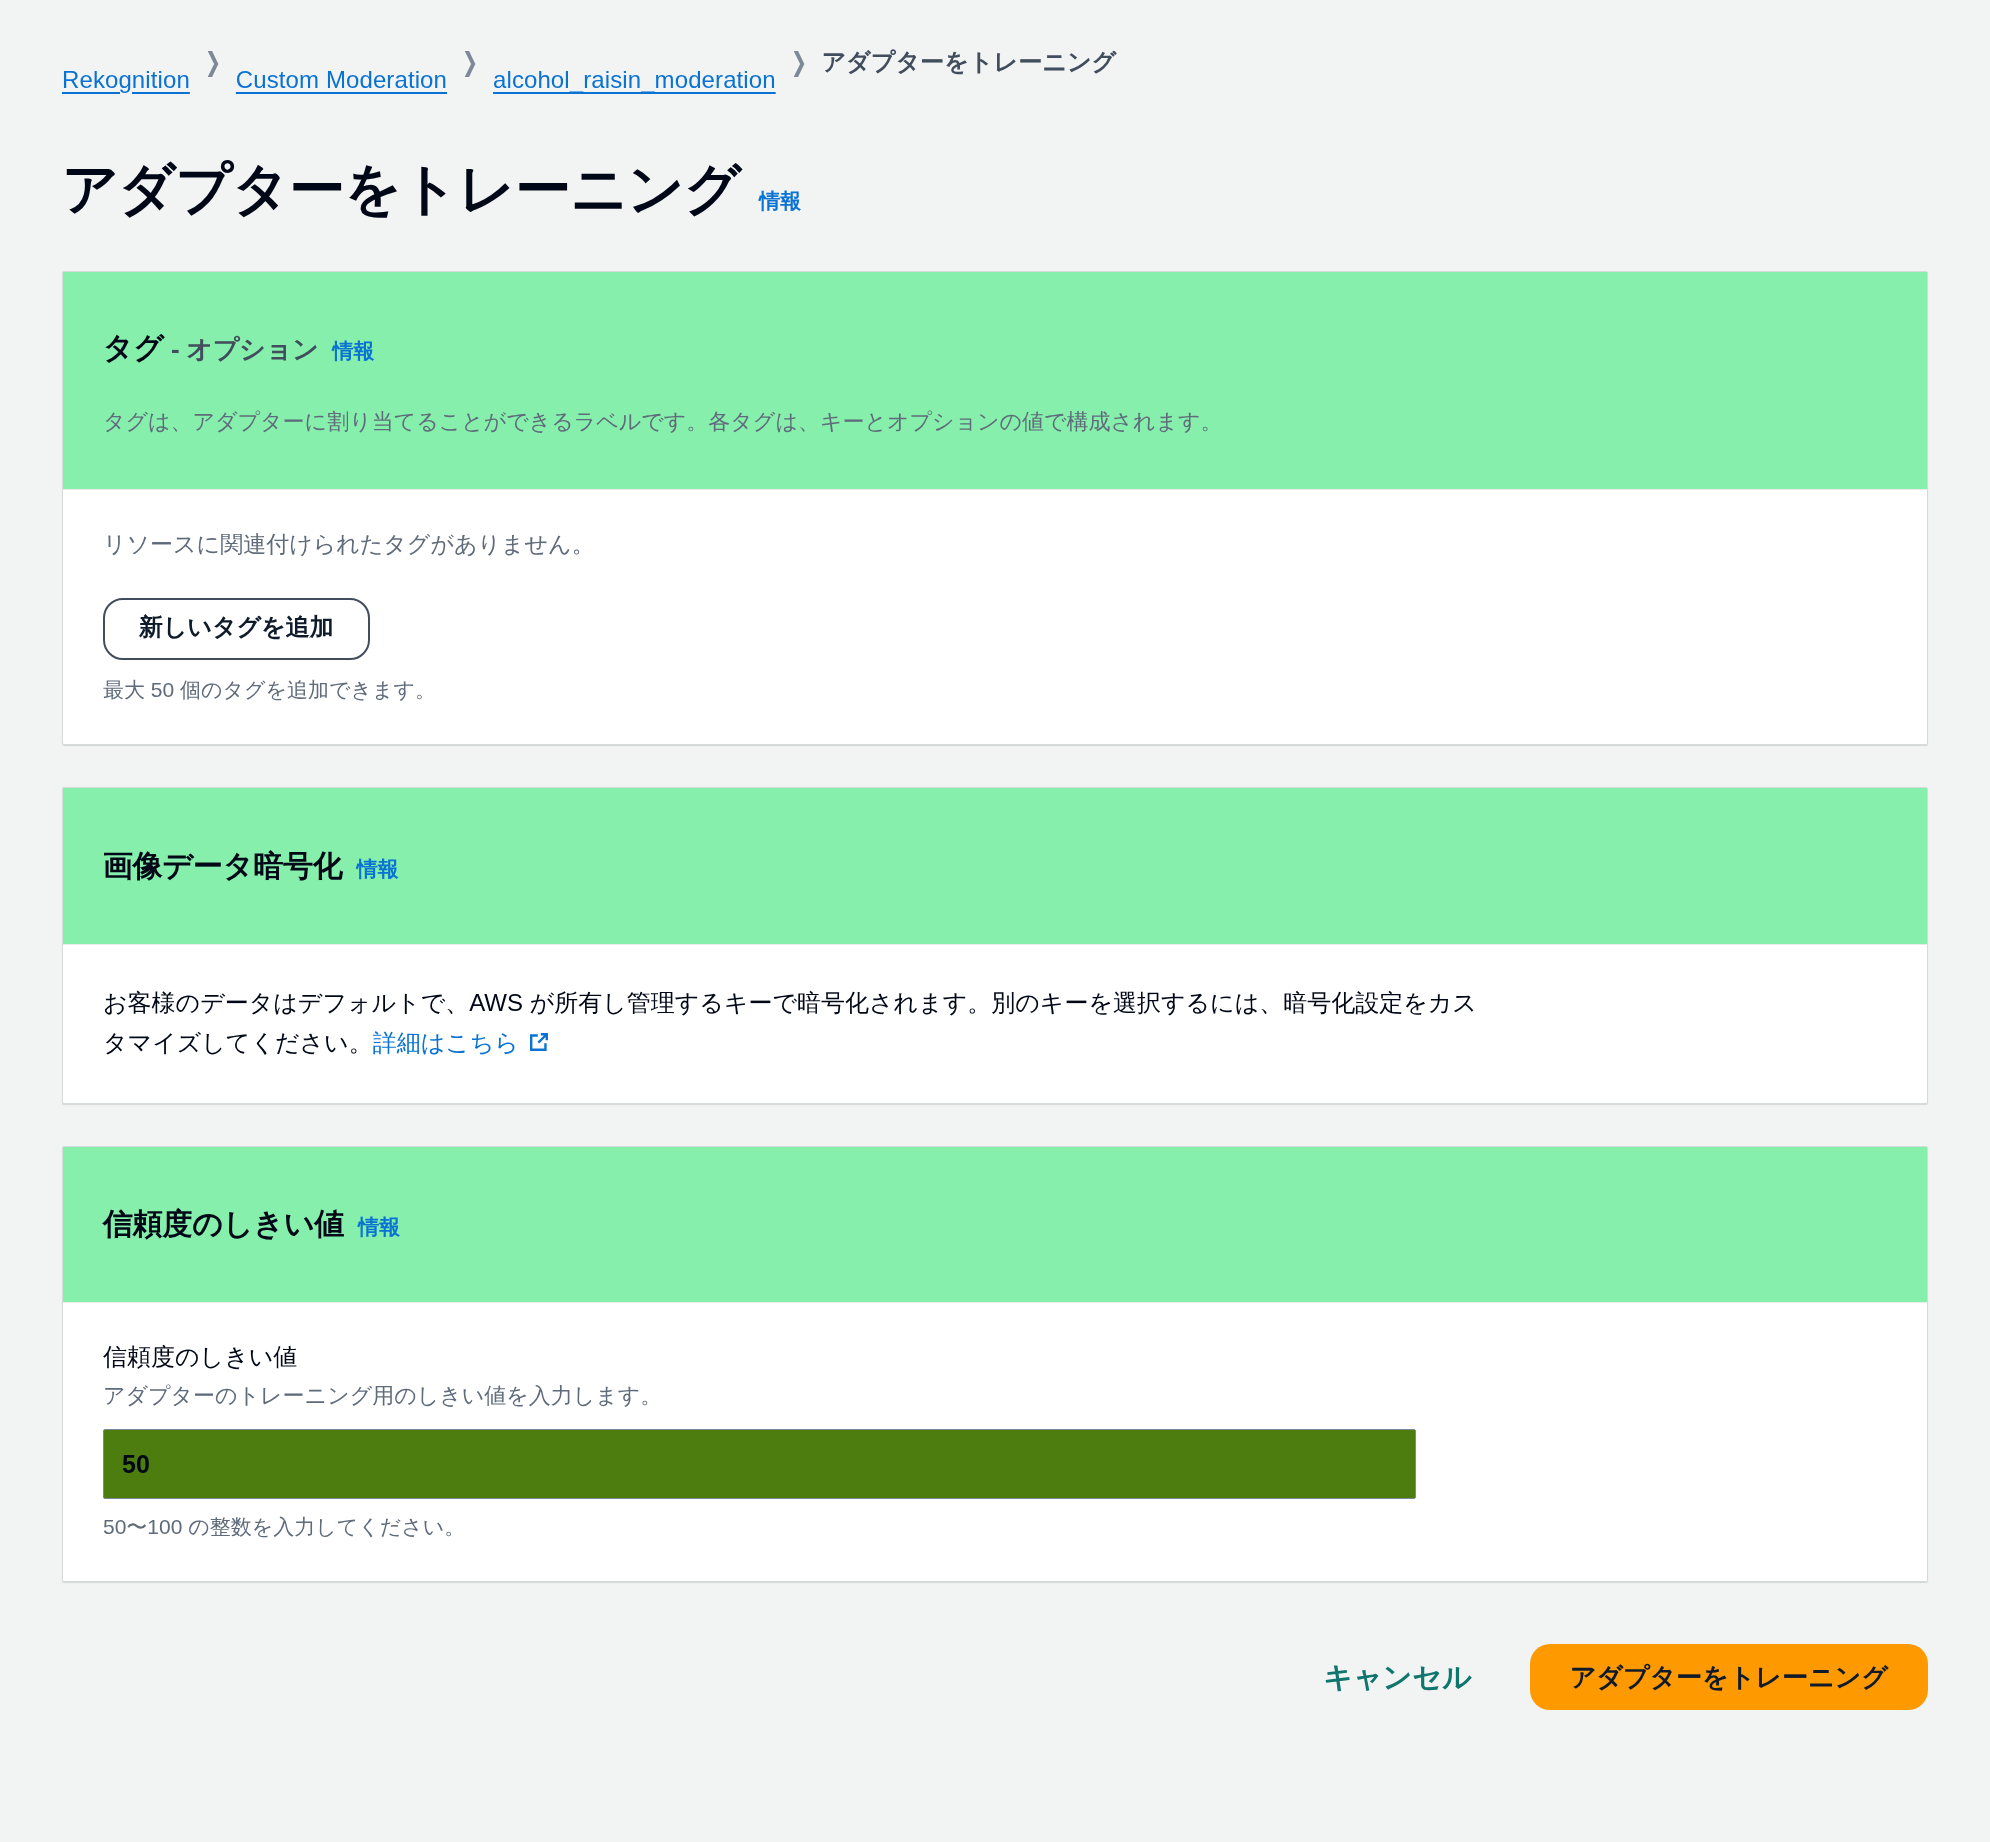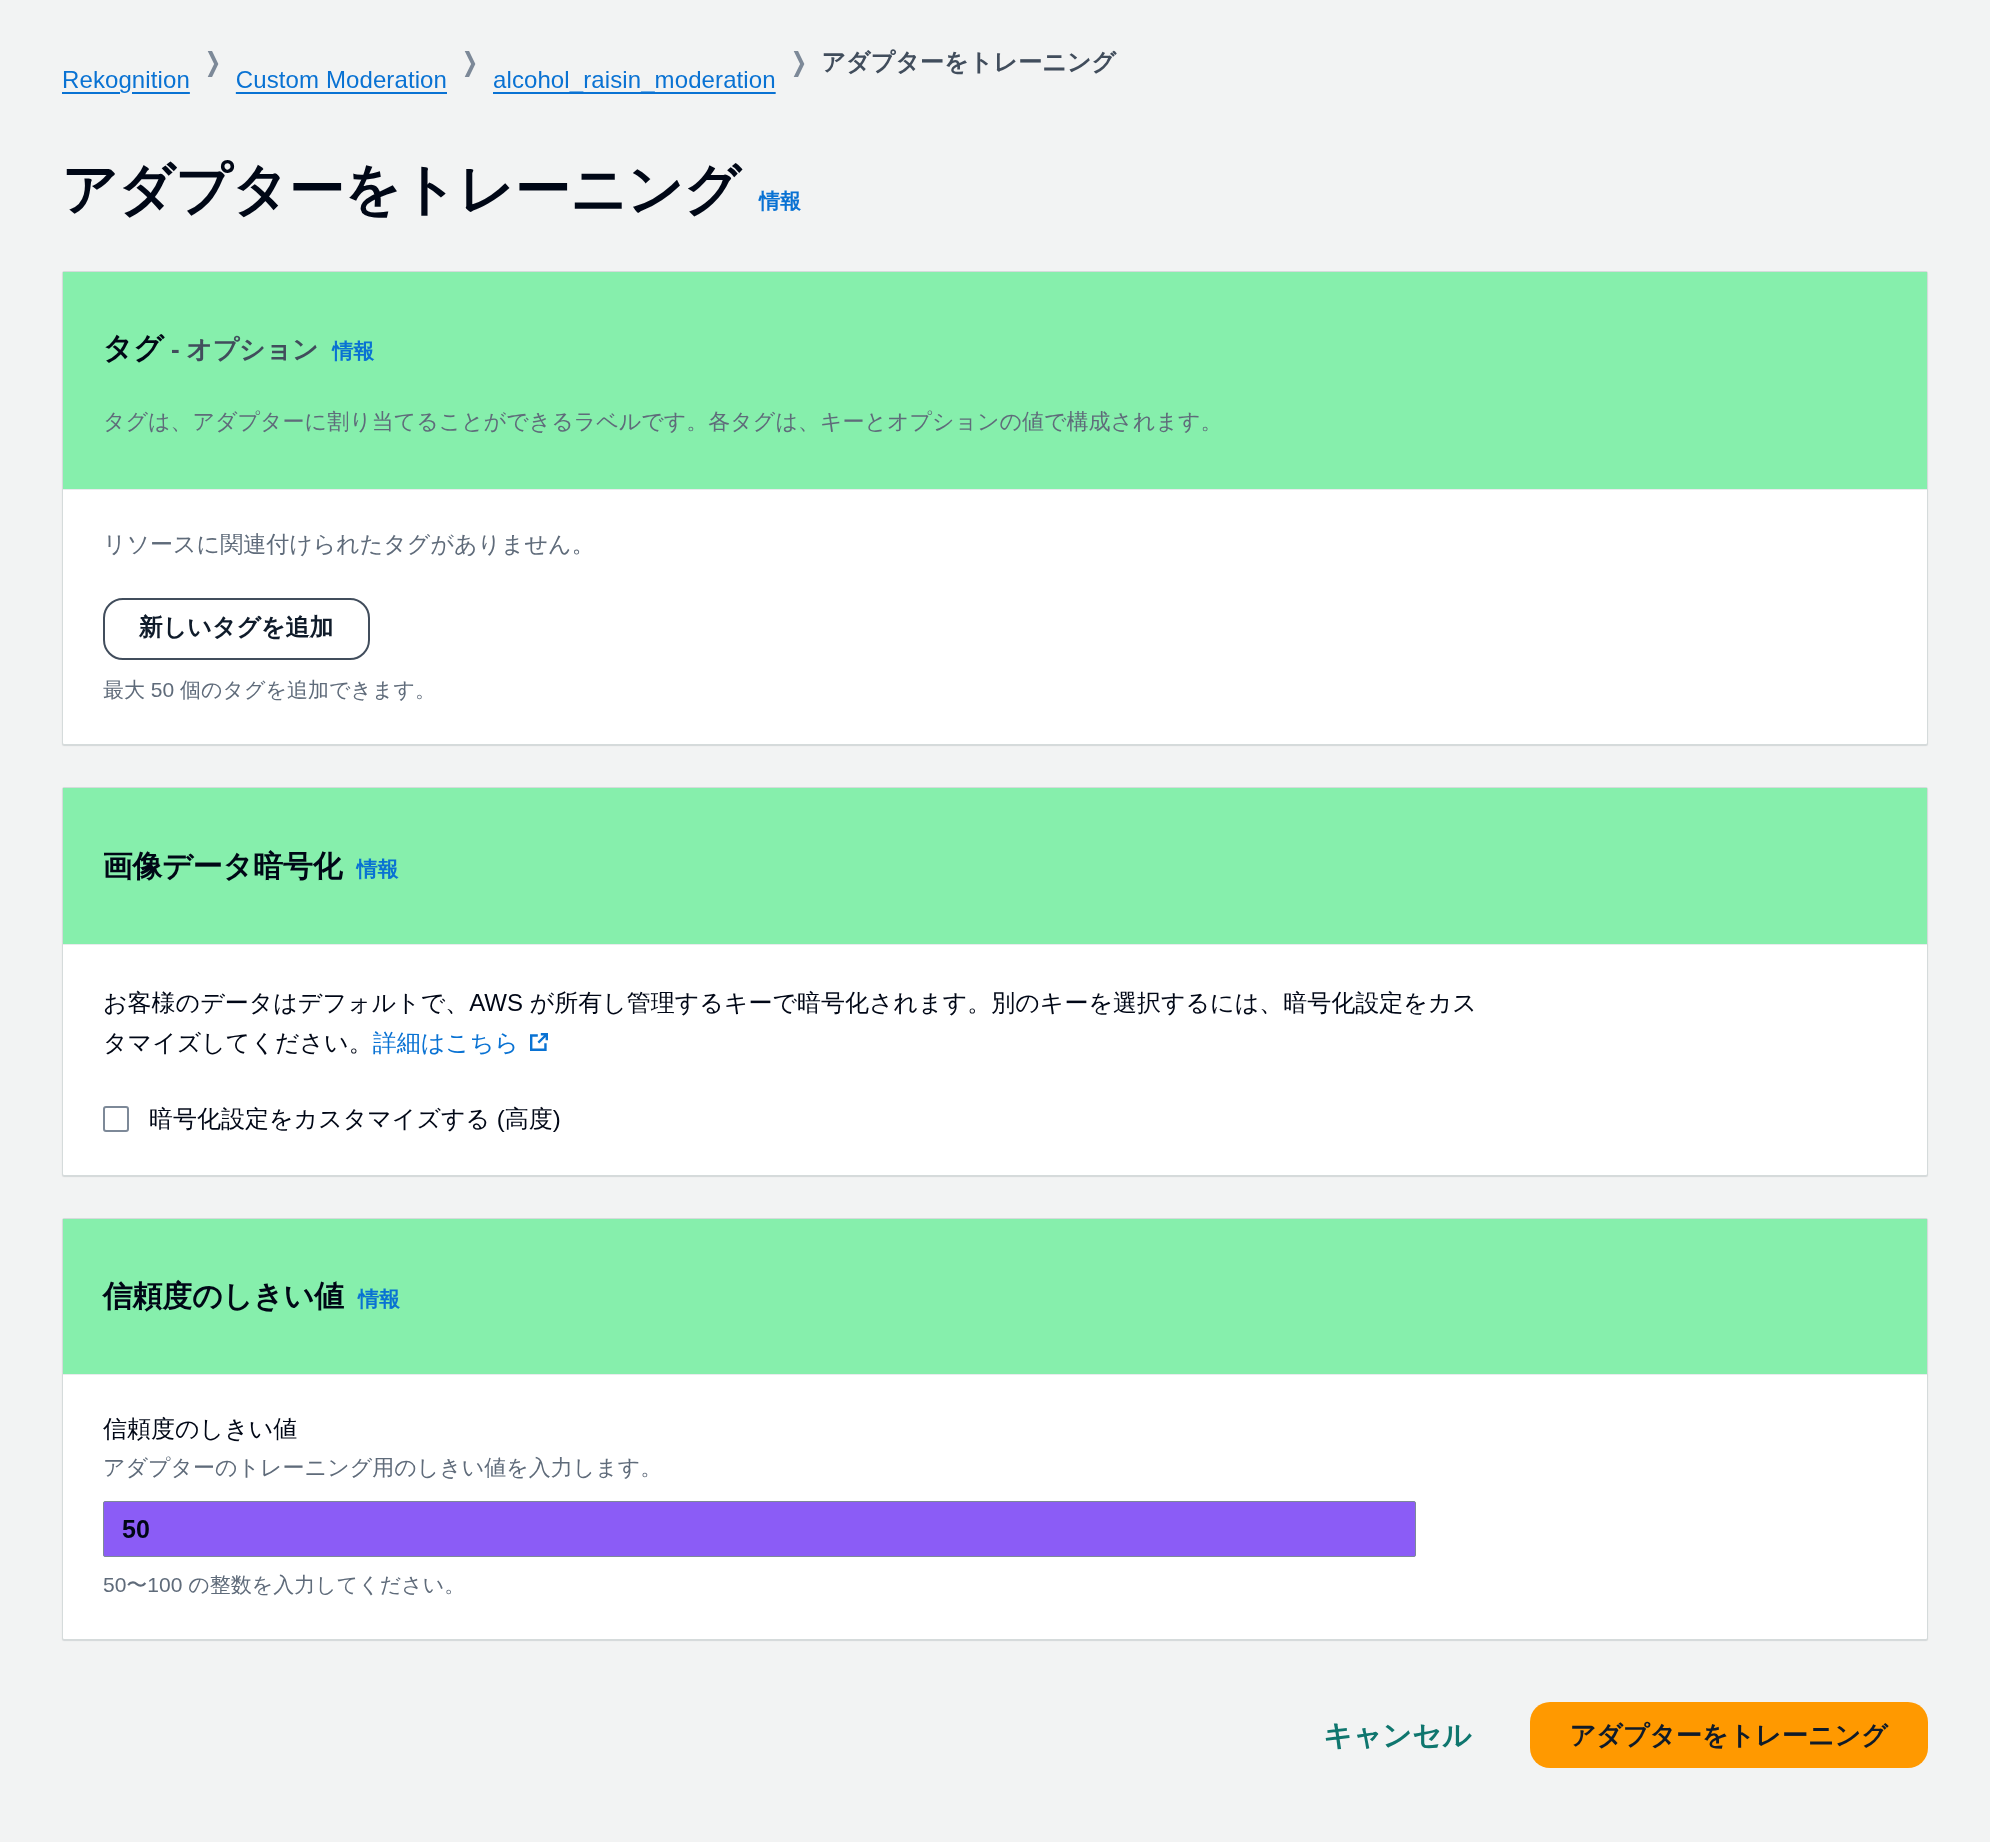--- a/index.html
+++ b/index.html
@@ -205,25 +205,25 @@
     margin-top: 8px;
     font-size: 22px;
     line-height: 30px;
     color: #5f6b7a;
   }
   .text-input {
     display: block;
     box-sizing: border-box;
     margin-top: 18px;
     width: 1313px;
-    height: 56px;
+    height: 70px;
     padding: 0 18px;
     border: 1px solid #7d8998;
     border-radius: 2px;
-    background: #8b5cf6;
+    background: #4d7c0f;
     font-family: inherit;
     font-size: 25px;
     font-weight: 700;
     color: #000716;
     outline: none;
   }
   .field-hint {
     margin-top: 14px;
     font-size: 21px;
     line-height: 28px;
@@ -302,24 +302,20 @@
       <div class="card-title-row">
         <h2 class="card-title">画像データ暗号化</h2>
         <span class="info-link">情報</span>
       </div>
     </div>
     <div class="card-body">
       <p class="body-text"><span>お客様のデータはデフォルトで、</span><span style="font-weight:400">AWS が所有し管理するキー</span><span>で暗号化されます。別のキーを選択するには、暗号化設定をカスタマイズしてください。</span><span class="inline-link">詳細はこちら</span><span class="ext-icon"><svg width="24" height="24" viewBox="0 0 16 16" aria-hidden="true">
               <path d="M2 2.9h5.2v1.6H3.6v7.9h7.9V8.8h1.6V14H2V2.9z" fill="#0972d3"></path>
               <path d="M9.2 2h4.8v4.8h-1.6V4.7L8.1 9 7 7.9l4.3-4.3H9.2V2z" fill="#0972d3"></path>
             </svg></span></p>
-      <div class="checkbox-row">
-        <span class="checkbox-box"></span>
-        <span class="checkbox-label">暗号化設定をカスタマイズする (高度)</span>
-      </div>
     </div>
   </section>
 
   <section class="card">
     <div class="card-header no-desc">
       <div class="card-title-row">
         <h2 class="card-title">信頼度のしきい値</h2>
         <span class="info-link">情報</span>
       </div>
     </div>

